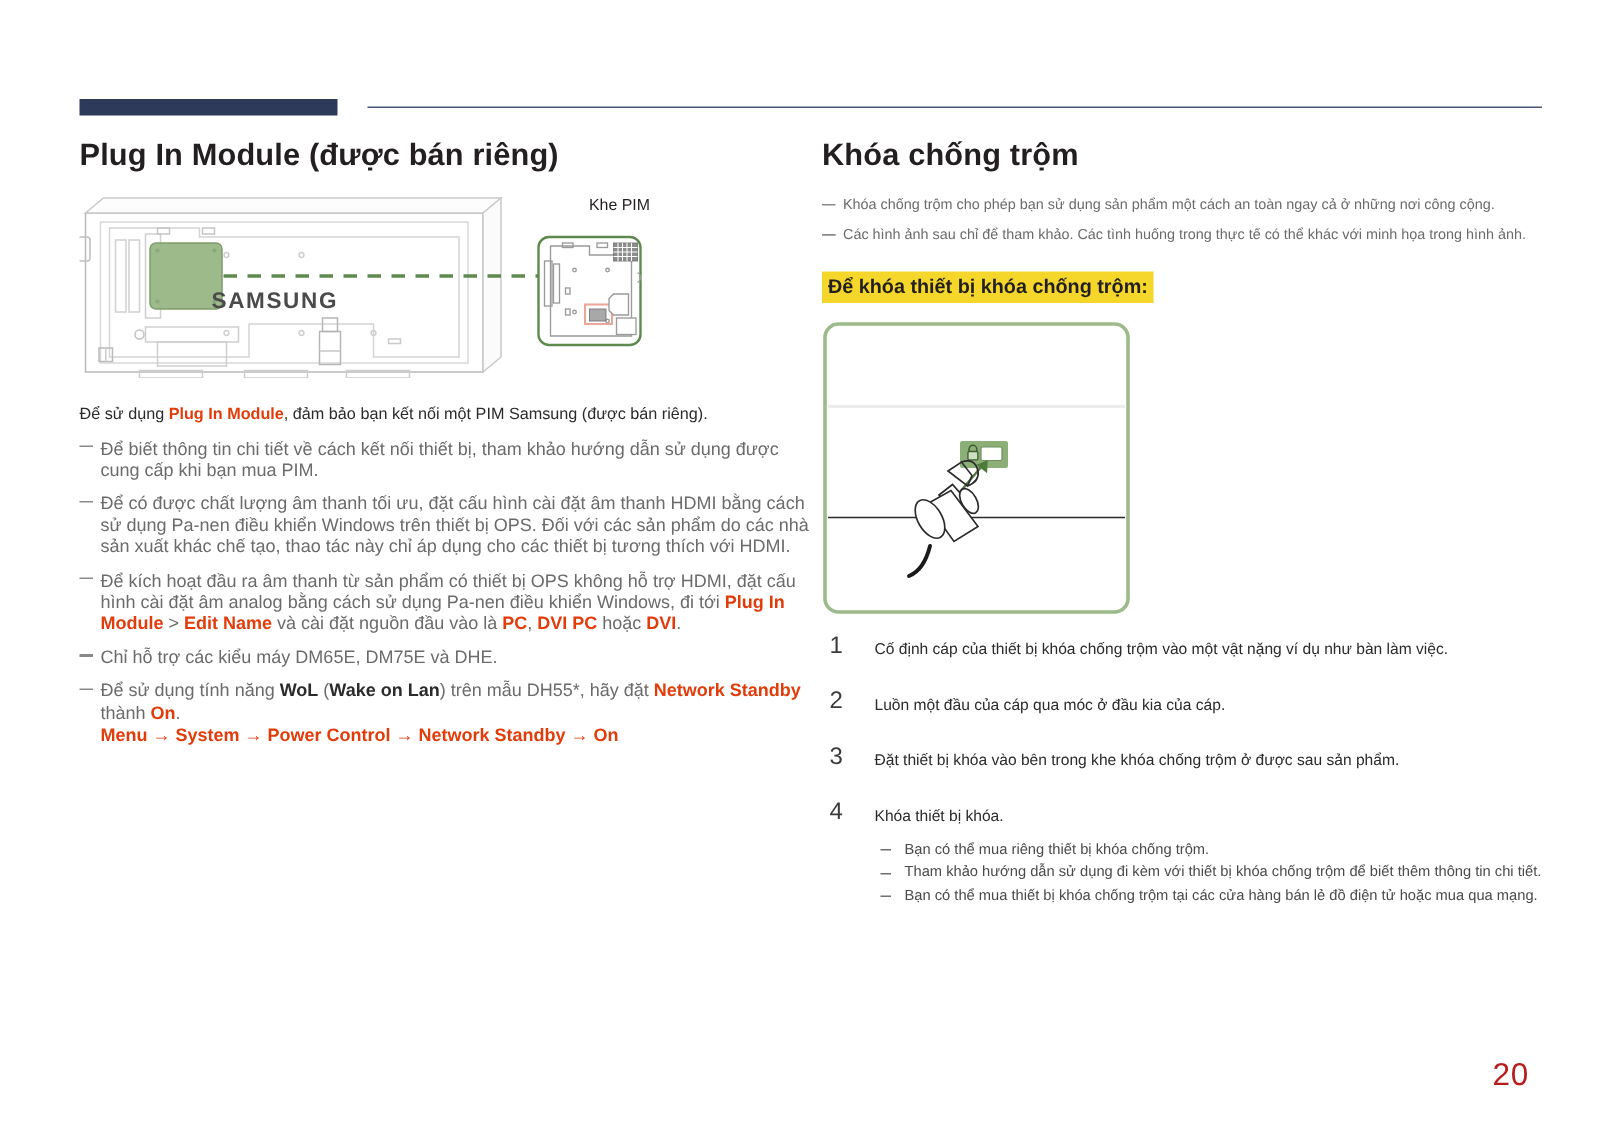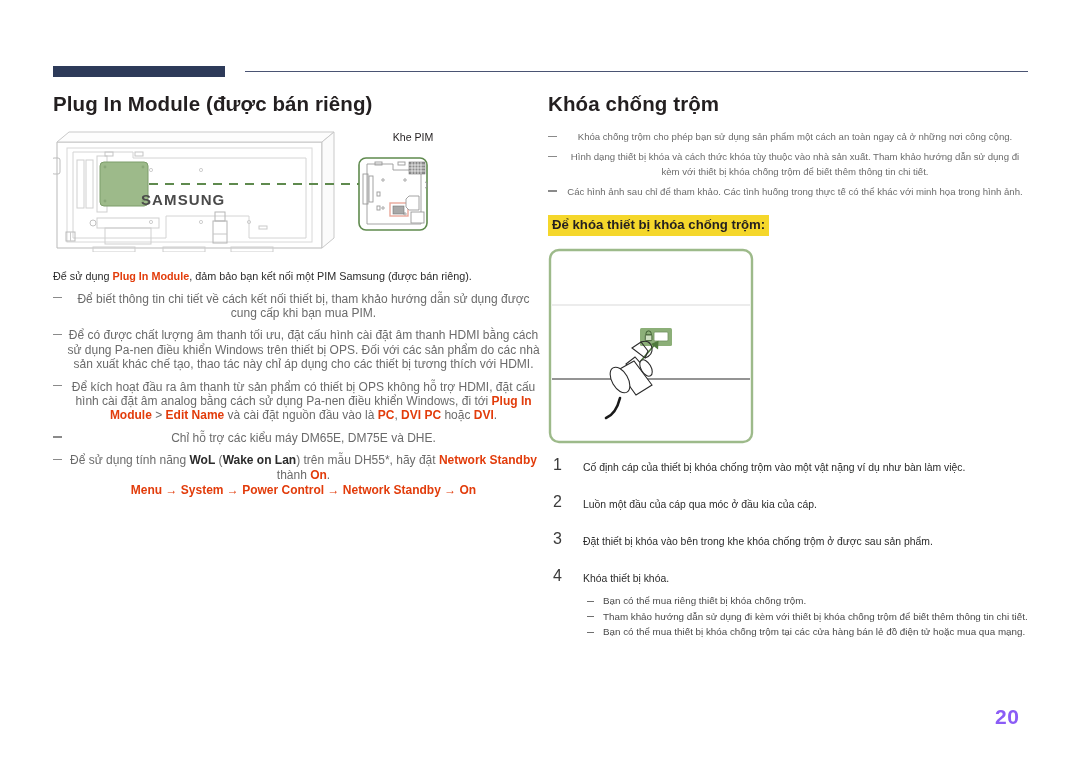--- a/index.html
+++ b/index.html
@@ -67,21 +67,20 @@
   p.body-para {
     font-size: 10.8px;
     line-height: 16.5px;
     margin: 0 0 7px 0;
     color: #2b2b2b;
   }
   .note-list {
     margin: 2px 0 0 0;
     padding: 0;
     list-style: none;
-    text-align: center;
   }
   .note-list li {
     position: relative;
     padding-left: 14px;
     font-size: 12px;
     line-height: 14.4px;
     color: #6b6b6b;
     margin-bottom: 8px;
   }
   .note-list li .dash {
@@ -192,22 +191,22 @@
     height: 196px;
     margin: 0 0 16px 0;
   }
 
   
   .page-number {
     position: absolute;
     left: 995px;
     top: 705px;
     font-size: 21px;
-    color: #8b5cf6;
-    font-weight: bold;
+    color: #b91c1c;
+    font-weight: normal;
     letter-spacing: 0.5px;
   }
 </style>
 </head>
 <body>
 
 <div class="header-rule">
   <div class="tab"></div>
   <div class="line"></div>
 </div>
@@ -327,21 +326,21 @@
     </ul>
 
 </div>
 
 <div class="col-right">
 
   <h1 class="section-title">Khóa chống trộm</h1>
 
   <ul class="note-list right">
       <li><span class="dash"></span><span><span>Khóa chống trộm cho phép bạn sử dụng sản phẩm một cách an toàn ngay cả ở những nơi công cộng.</span></span></li>
-      <li><span class="dash"></span><span><span>Hình dạng thiết bị khóa và cách thức khóa tùy thuộc vào nhà sản xuất. Tham khảo hướng dẫn sử dụng đi kèm với thiết bị khóa chống trộm để biết thêm thông tin chi tiết.</span></span></li>
+      <li><span class="dash"></span></li>
       <li><span class="dash"></span><span><span>Các hình ảnh sau chỉ để tham khảo. Các tình huống trong thực tế có thể khác với minh họa trong hình ảnh.</span></span></li>
     </ul>
 
   <div class="highlight-heading">Để khóa thiết bị khóa chống trộm:</div>
 
   
   <div class="fig-lock">
     <svg width="206" height="196" viewBox="0 0 206 196">
       <rect x="2" y="2" width="202" height="192" rx="9" fill="#ffffff" stroke="#9dba8a" stroke-width="2.4"></rect>
       <line x1="4" y1="57" x2="202" y2="57" stroke="#ececec" stroke-width="2"></line>

